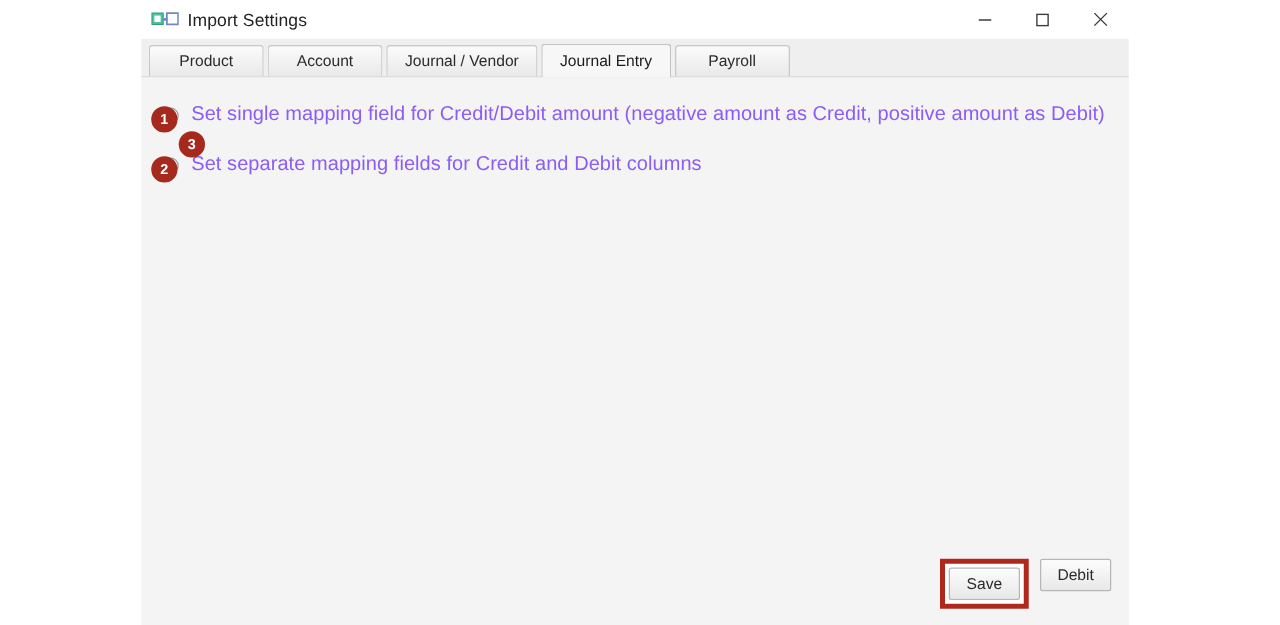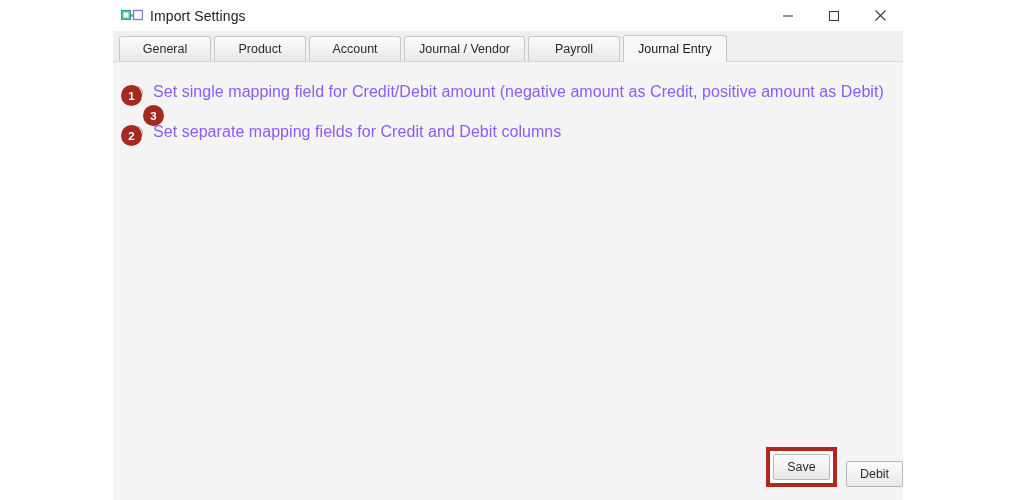--- a/index.html
+++ b/index.html
@@ -158,24 +158,24 @@
     z-index: 10;
     box-sizing: border-box;
   }
   #badge-1 { left: 121px; top: 85px; }
   #badge-3 { left: 143px; top: 105px; }
   #badge-2 { left: 121px; top: 125px; }
 
   
   #footer {
     position: absolute;
-    right: 0;
+    right: 14px;
     bottom: 13px;
     display: flex;
-    align-items: flex-end;
+    align-items: flex-start;
   }
   .dlg-btn {
     height: 26px;
     min-width: 57px;
     padding: 0 12px;
     font-size: 12.5px;
     color: #2b2b2b;
     font-family: "Liberation Sans", sans-serif;
     background: linear-gradient(#fcfcfc, #e8e8e8);
     border: 1px solid #b6b6b6;
@@ -231,36 +231,33 @@
             <line x1="1.5" y1="1.5" x2="11.5" y2="11.5" stroke="#3b3b3b" stroke-width="1.1"></line>
             <line x1="11.5" y1="1.5" x2="1.5" y2="11.5" stroke="#3b3b3b" stroke-width="1.1"></line>
           </svg>
         </span>
       </div>
     </div>
   </div>
 
   <div id="tab-strip">
     <div class="tab">
-      <span>General</span>
-    </div>
-    <div class="tab">
       <span>Product</span>
     </div>
     <div class="tab">
       <span>Account</span>
     </div>
     <div class="tab">
       <span>Journal / Vendor</span>
-    </div>
-    <div class="tab">
-      <span>Payroll</span>
     </div>
     <div class="tab active">
       <span>Journal Entry</span>
+    </div>
+    <div class="tab">
+      <span>Payroll</span>
     </div>
   </div>
 
   <div id="content-panel">
 
     <div class="option-row">
       <span class="radio"></span>
       <span class="option-label">Set single mapping field for Credit/Debit amount (negative amount as Credit, positive amount as Debit)</span>
     </div>
 

